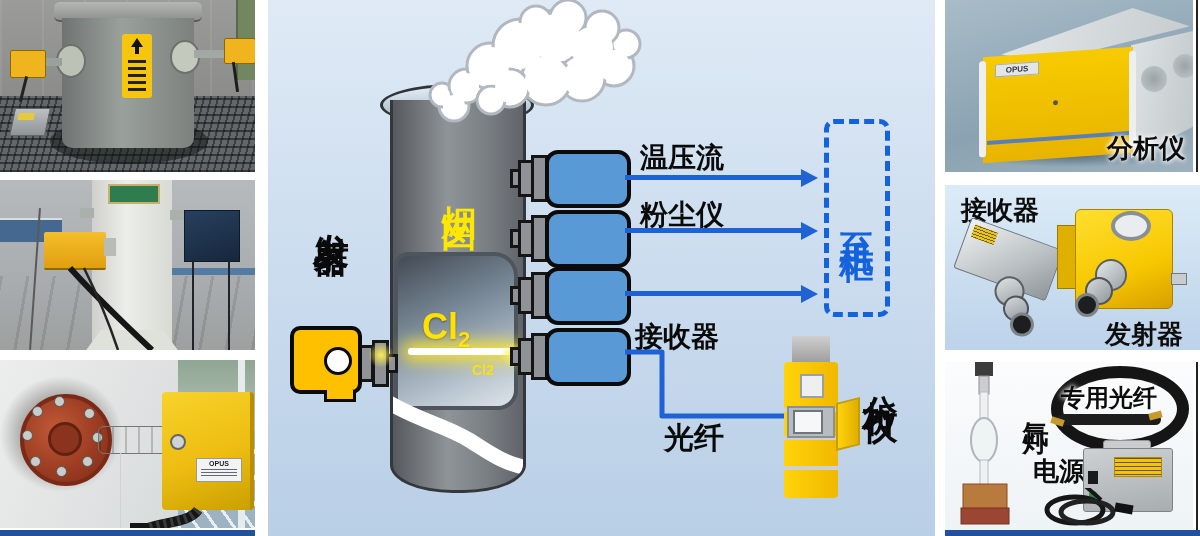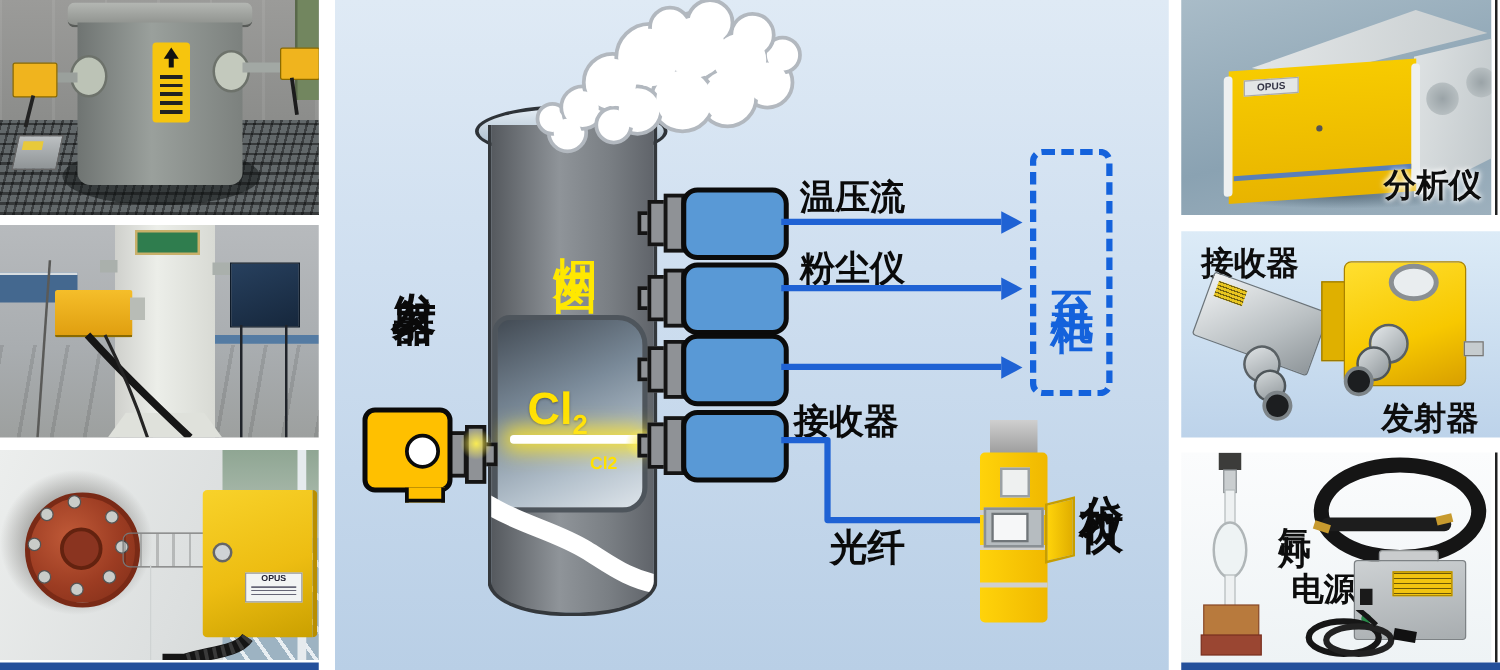--- a/index.html
+++ b/index.html
@@ -275,20 +275,21 @@
       <ellipse cx="31" cy="78" rx="13" ry="22" fill="#eef3f4" stroke="#b0b6b8" stroke-width="2"></ellipse>
       <rect x="27" y="98" width="8" height="26" fill="#eef1f2" stroke="#b6bcbe"></rect>
       <rect x="10" y="122" width="44" height="26" fill="#b87a3d" stroke="#8a4a28"></rect>
       <rect x="8" y="146" width="48" height="16" fill="#9a4632" stroke="#7a3020"></rect>
     </svg>
     <div class="vt" style="position:absolute;left:74px;top:40px;font-size:26px;font-weight:900;color:#0d0d0d;letter-spacing:6px;">氙灯</div>
     <div class="abs" style="left:106px;top:4px;width:114px;height:62px;border:12px solid #151515;border-radius:50%;"></div>
     <div class="abs" style="left:112px;top:52px;width:104px;height:11px;background:#1d1d1d;border-radius:6px;"></div>
     <div class="abs" style="left:106px;top:56px;width:13px;height:7px;background:#c79a2e;transform:rotate(18deg);"></div>
     <div class="abs" style="left:204px;top:50px;width:13px;height:7px;background:#c79a2e;transform:rotate(-14deg);"></div>
+    <div class="abs" style="left:116px;top:20px;font-size:24px;font-weight:900;color:#0d0d0d;text-shadow:0 0 4px #fff,0 0 6px #fff;white-space:nowrap;">专用光纤</div>
     <div class="abs cap26" style="left:88px;top:92px;">电源</div>
     <div class="abs" style="left:158px;top:78px;width:46px;height:9px;background:#caccce;border:1px solid #909395;border-radius:3px;"></div>
     <div class="abs" style="left:138px;top:86px;width:88px;height:62px;background:linear-gradient(170deg,#cdd1d3,#a8adb0);border:1px solid #7d8285;border-radius:3px;">
       <div class="abs" style="left:30px;top:8px;width:46px;height:18px;background:#f2c410;border:1px solid #b08a00;background-image:repeating-linear-gradient(180deg,rgba(0,0,0,.55) 0 1px,transparent 1px 4px);"></div>
       <div class="abs" style="left:4px;top:22px;width:10px;height:13px;background:#1a1a1a;"></div>
       <div class="abs" style="left:5px;top:42px;width:8px;height:8px;border-radius:50%;background:#2a8a4a;"></div>
     </div>
     <svg class="abs" style="left:78px;top:126px;" width="130" height="42" viewBox="0 0 130 42">
       <ellipse cx="52" cy="22" rx="28" ry="13" stroke="#161616" stroke-width="5" fill="none"></ellipse>
       <ellipse cx="64" cy="24" rx="26" ry="11" stroke="#222" stroke-width="5" fill="none"></ellipse>

